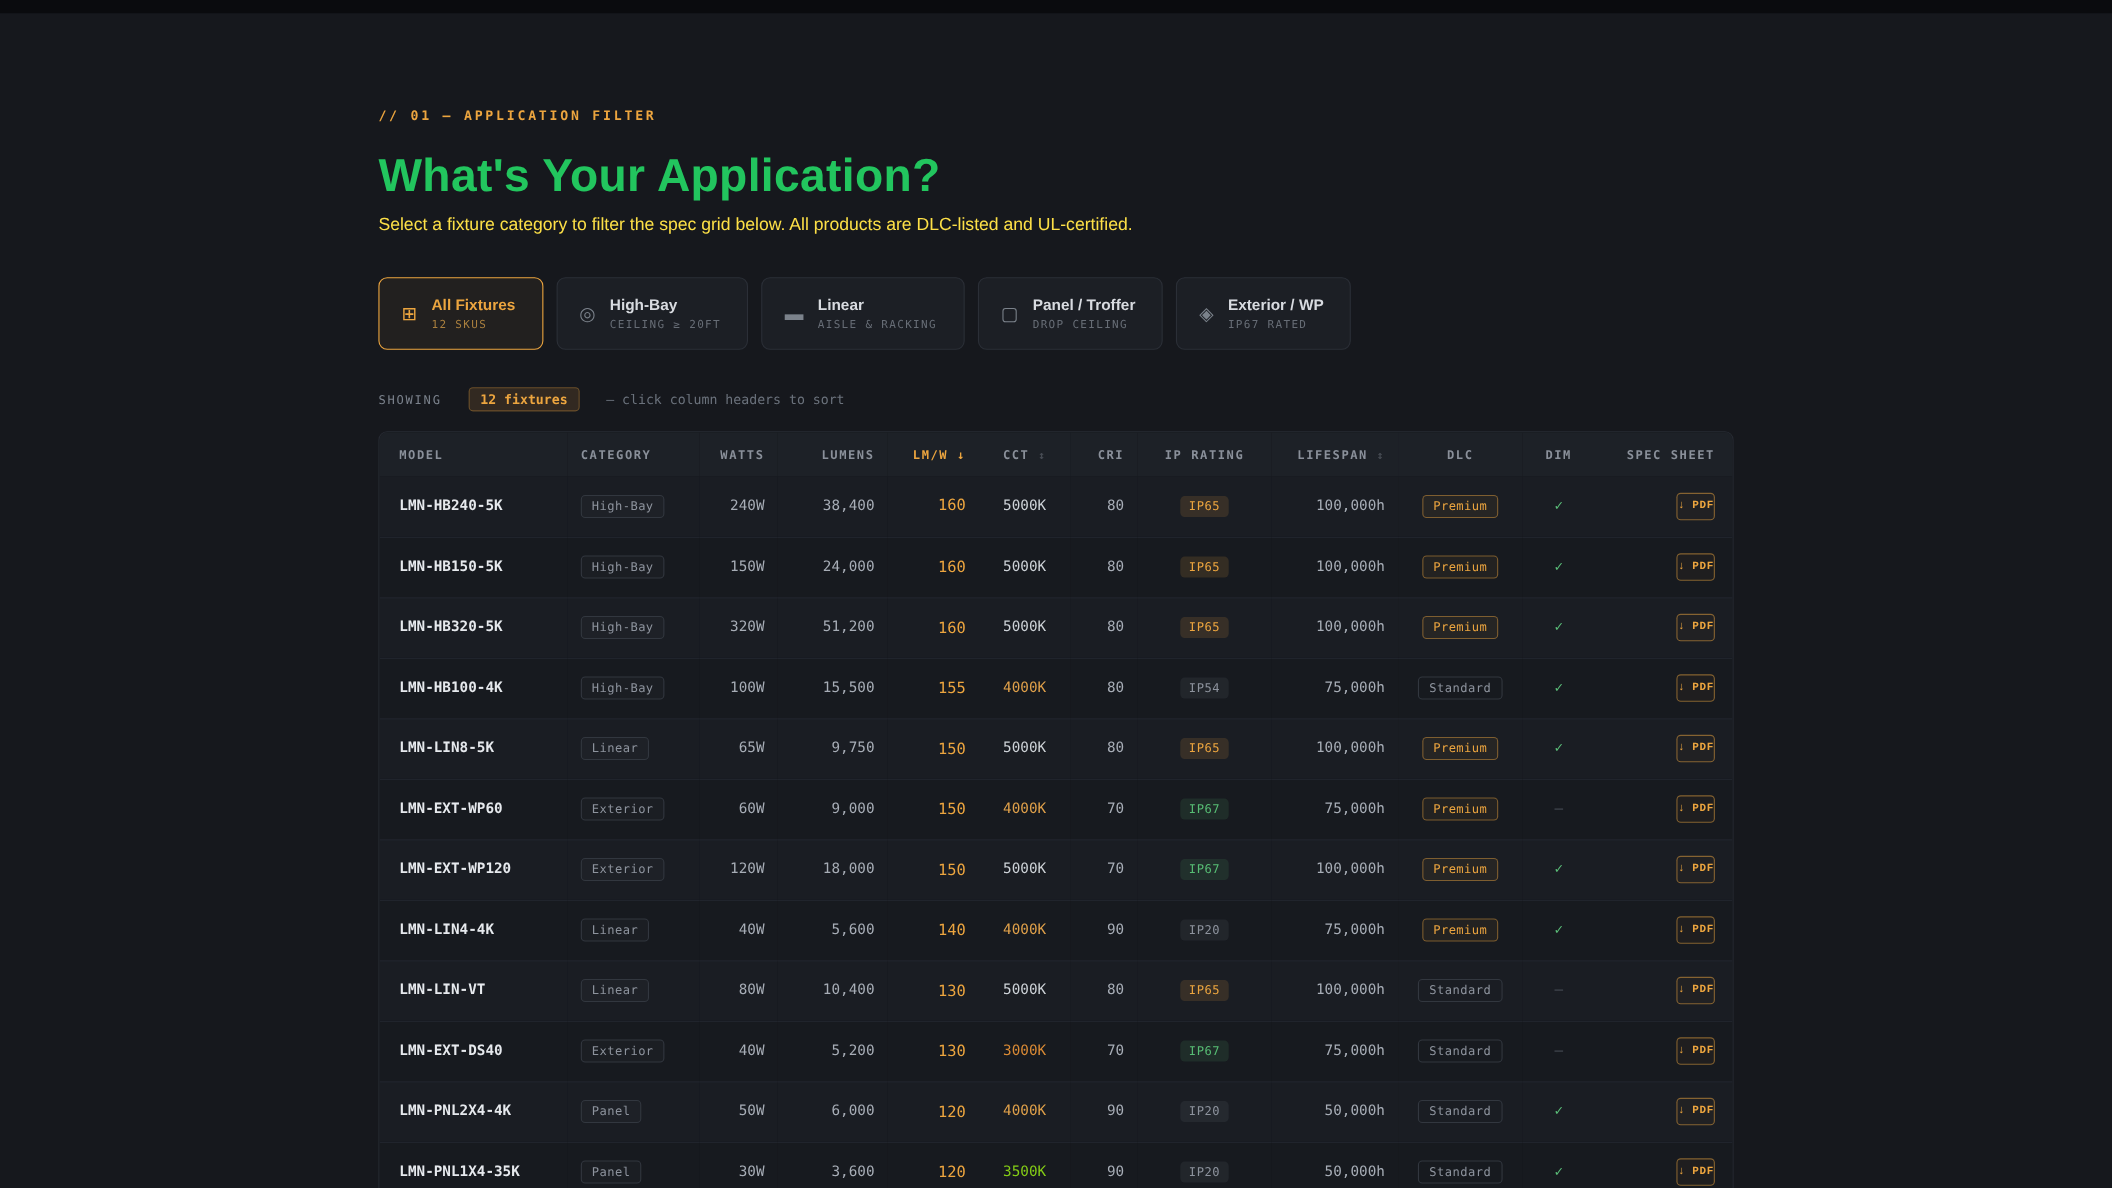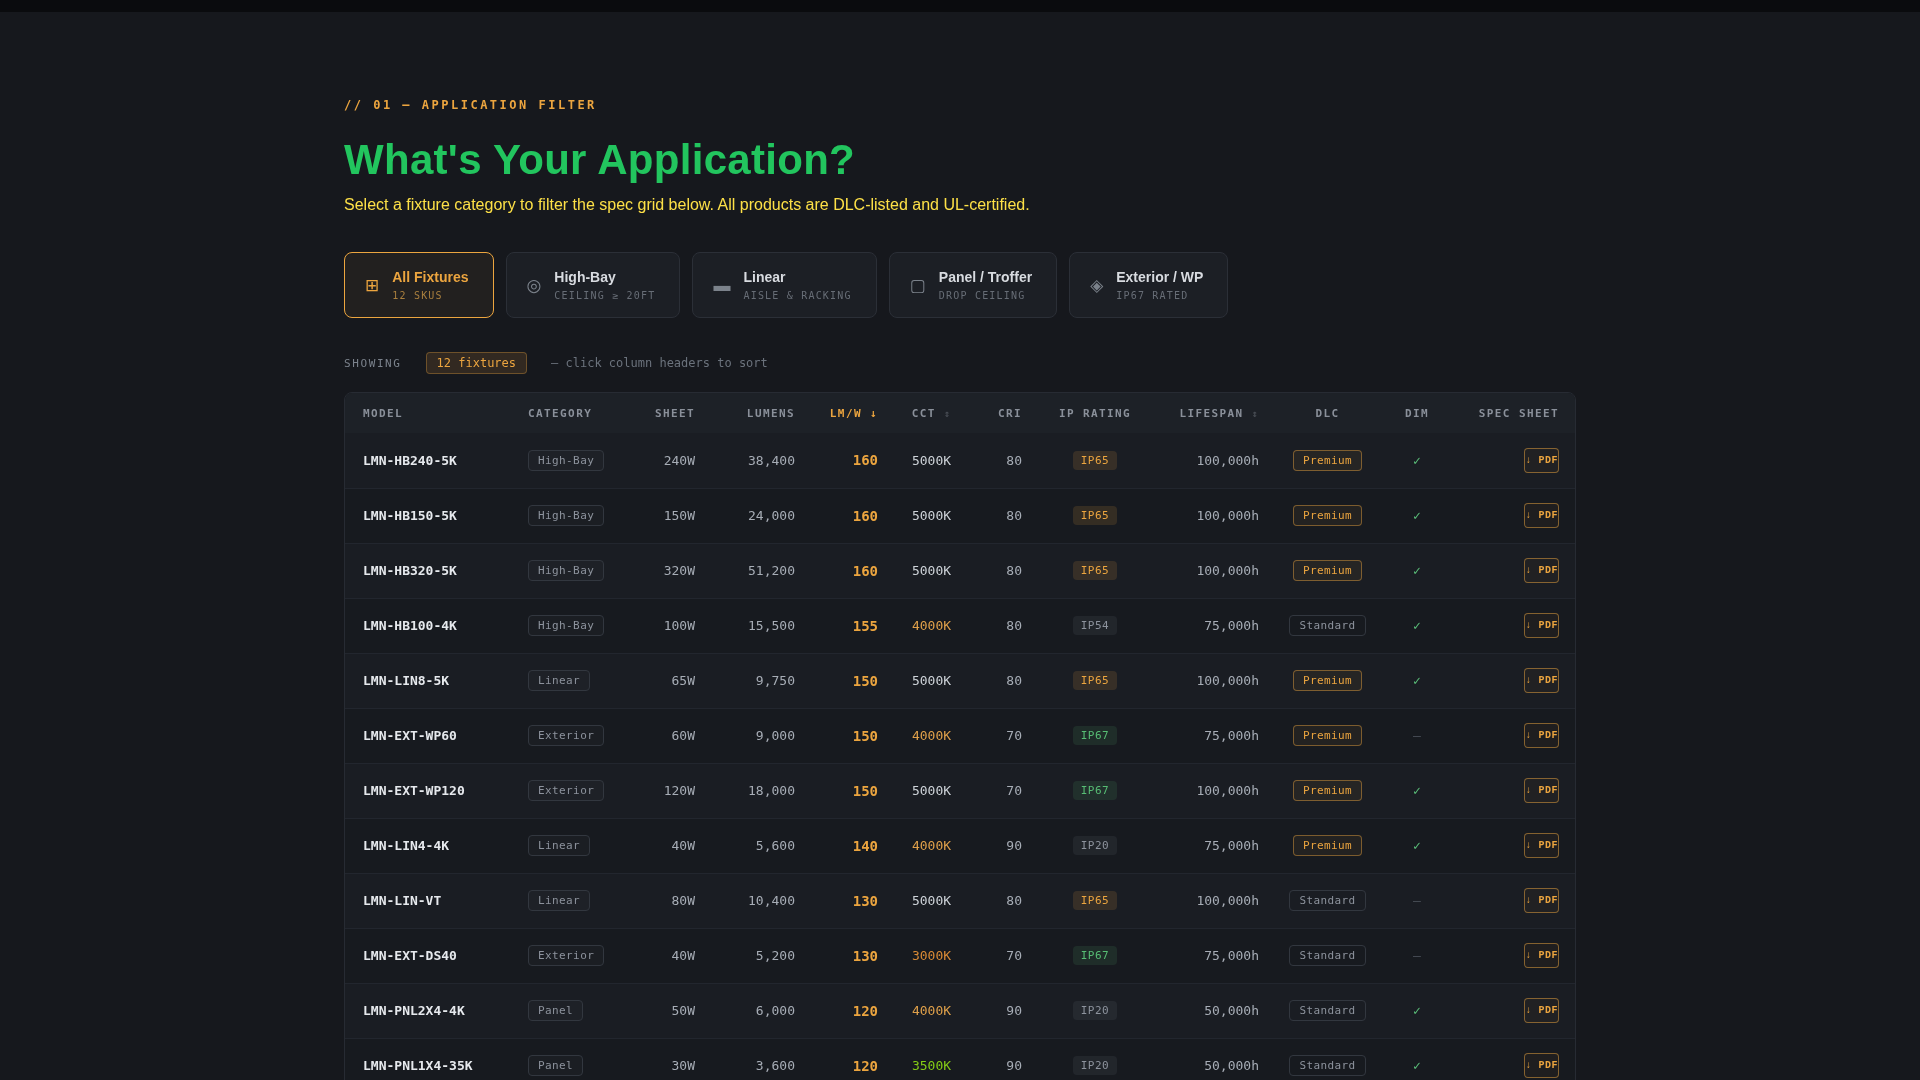--- a/index.html
+++ b/index.html
@@ -18,42 +18,42 @@
   .ficon { font-size:17px; color:#7b828b; line-height:1; }
   .ftext { display:flex; flex-direction:column; gap:5px; }
   .flabel { font-family:"Liberation Sans","DejaVu Sans",sans-serif; font-size:14px; font-weight:700; color:#d8dbe0; }
   .fsub { font-family:"DejaVu Sans Mono","Liberation Mono",monospace; font-size:10px; color:#676d76; letter-spacing:1.2px; }
   .fbtn.active { border-color:#eca53f; background:rgba(236,165,63,0.06); }
   .fbtn.active .flabel, .fbtn.active .ficon { color:#eca53f; }
   .fbtn.active .fsub { color:#a97f3e; }
 
   .showing-row { margin-top:34px; display:flex; align-items:center; gap:24px; }
   .showing-label { font-family:"DejaVu Sans Mono","Liberation Mono",monospace; font-size:11px; letter-spacing:1.6px; color:#7b828c; }
-  .count-badge { font-family:"DejaVu Sans Mono","Liberation Mono",monospace; font-size:12px; font-weight:400; color:#eca53f; background:rgba(236,165,63,0.13); border:1px solid rgba(236,165,63,0.32); border-radius:4px; padding:3px 10px; }
+  .count-badge { font-family:"DejaVu Sans Mono","Liberation Mono",monospace; font-size:12px; font-weight:700; color:#eca53f; background:rgba(236,165,63,0.13); border:1px solid rgba(236,165,63,0.32); border-radius:4px; padding:3px 10px; }
   .showing-hint { font-family:"DejaVu Sans Mono","Liberation Mono",monospace; font-size:12px; color:#6b727c; }
 
   .table-wrap { margin-top:18px; border:1px solid #272b33; border-radius:8px; overflow:hidden; }
   table { width:100%; border-collapse:collapse; table-layout:fixed; }
   .c1{width:171px}.c2{width:120px}.c3{width:71px}.c4{width:100px}.c5{width:83px}.c6{width:83px}
   .c7{width:61px}.c8{width:122px}.c9{width:115px}.c10{width:113px}.c11{width:66px}.c12{width:auto}
   thead th { height:40px; background:#1d2127; font-family:"DejaVu Sans Mono","Liberation Mono",monospace; font-size:11px; font-weight:700; letter-spacing:1.4px; color:#8a909a; padding:0 12px; cursor:pointer; white-space:nowrap; }
   thead th.sorted { color:#eca53f; }
   .arr { font-weight:700; }
   .hint-arr { opacity:0.38; font-size:10px; }
   tbody tr { height:55px; }
   tbody tr:nth-child(odd) { background:#1a1d23; }
   tbody tr:nth-child(even) { background:#171a1f; }
   tbody tr + tr td { border-top:1px solid #22262e; }
   td { padding:0 12px; font-family:"DejaVu Sans Mono","Liberation Mono",monospace; font-size:13px; color:#a7adb6; white-space:nowrap; }
   th:first-child, td:first-child { padding-left:18px; }
   th:last-child, td:last-child { padding-right:16px; }
   .al-left { text-align:left; } .al-right { text-align:right; } .al-center { text-align:center; }
   .model { color:#e6e9ed; font-weight:700; }
   .chip { display:inline-block; padding:3px 9px; border:1px solid #32373f; border-radius:4px; font-size:11px; color:#8d939d; background:rgba(255,255,255,0.02); letter-spacing:0.4px; }
-  .lmw { color:#eca53f; font-weight:700; font-size:14px; }
+  .lmw { color:#eca53f; font-weight:400; font-size:14px; }
   .badge-ip { display:inline-block; padding:3px 8px; border-radius:4px; font-size:11px; font-weight:400; letter-spacing:0.5px; }
   .ip-orange { color:#eca53f; background:rgba(236,165,63,0.14); }
   .ip-green { color:#57bd74; background:rgba(87,189,116,0.12); }
   .ip-gray { color:#8d939d; background:rgba(141,147,157,0.10); }
   .badge-dlc { display:inline-block; padding:3px 9px; border-radius:4px; font-size:11px; letter-spacing:0.4px; border:1px solid; }
   .dlc-premium { color:#eca53f; border-color:rgba(236,165,63,0.45); background:rgba(236,165,63,0.06); }
   .dlc-standard { color:#8d939d; border-color:#32373f; background:transparent; }
   .dim-yes { color:#5abd78; }
   .dim-no { color:#4b515a; }
   .pdf-btn { font-family:Liberation Mono, monospace; font-size:10px; font-weight:700; color:#eca53f; border:1px solid rgba(236,165,63,0.5); background:rgba(236,165,63,0.04); border-radius:4px; padding:6px 0; cursor:pointer; letter-spacing:0.5px; }
@@ -125,21 +125,21 @@
             <col class="c8">
             <col class="c9">
             <col class="c10">
             <col class="c11">
             <col class="c12">
           </colgroup>
         <thead>
           <tr id="header-row">
               <th class="al-left">MODEL</th>
               <th class="al-left">CATEGORY</th>
-              <th class="al-right">SHEET</th>
+              <th class="al-right">WATTS</th>
               <th class="al-right">LUMENS</th>
               <th class="al-right sorted">LM/W <span class="arr">↓</span></th>
               <th class="al-center">CCT <span class="hint-arr">↕</span></th>
               <th class="al-right">CRI</th>
               <th class="al-center">IP RATING</th>
               <th class="al-right">LIFESPAN <span class="hint-arr">↕</span></th>
               <th class="al-center">DLC</th>
               <th class="al-center">DIM</th>
               <th class="al-right">SPEC SHEET</th>
             </tr>

